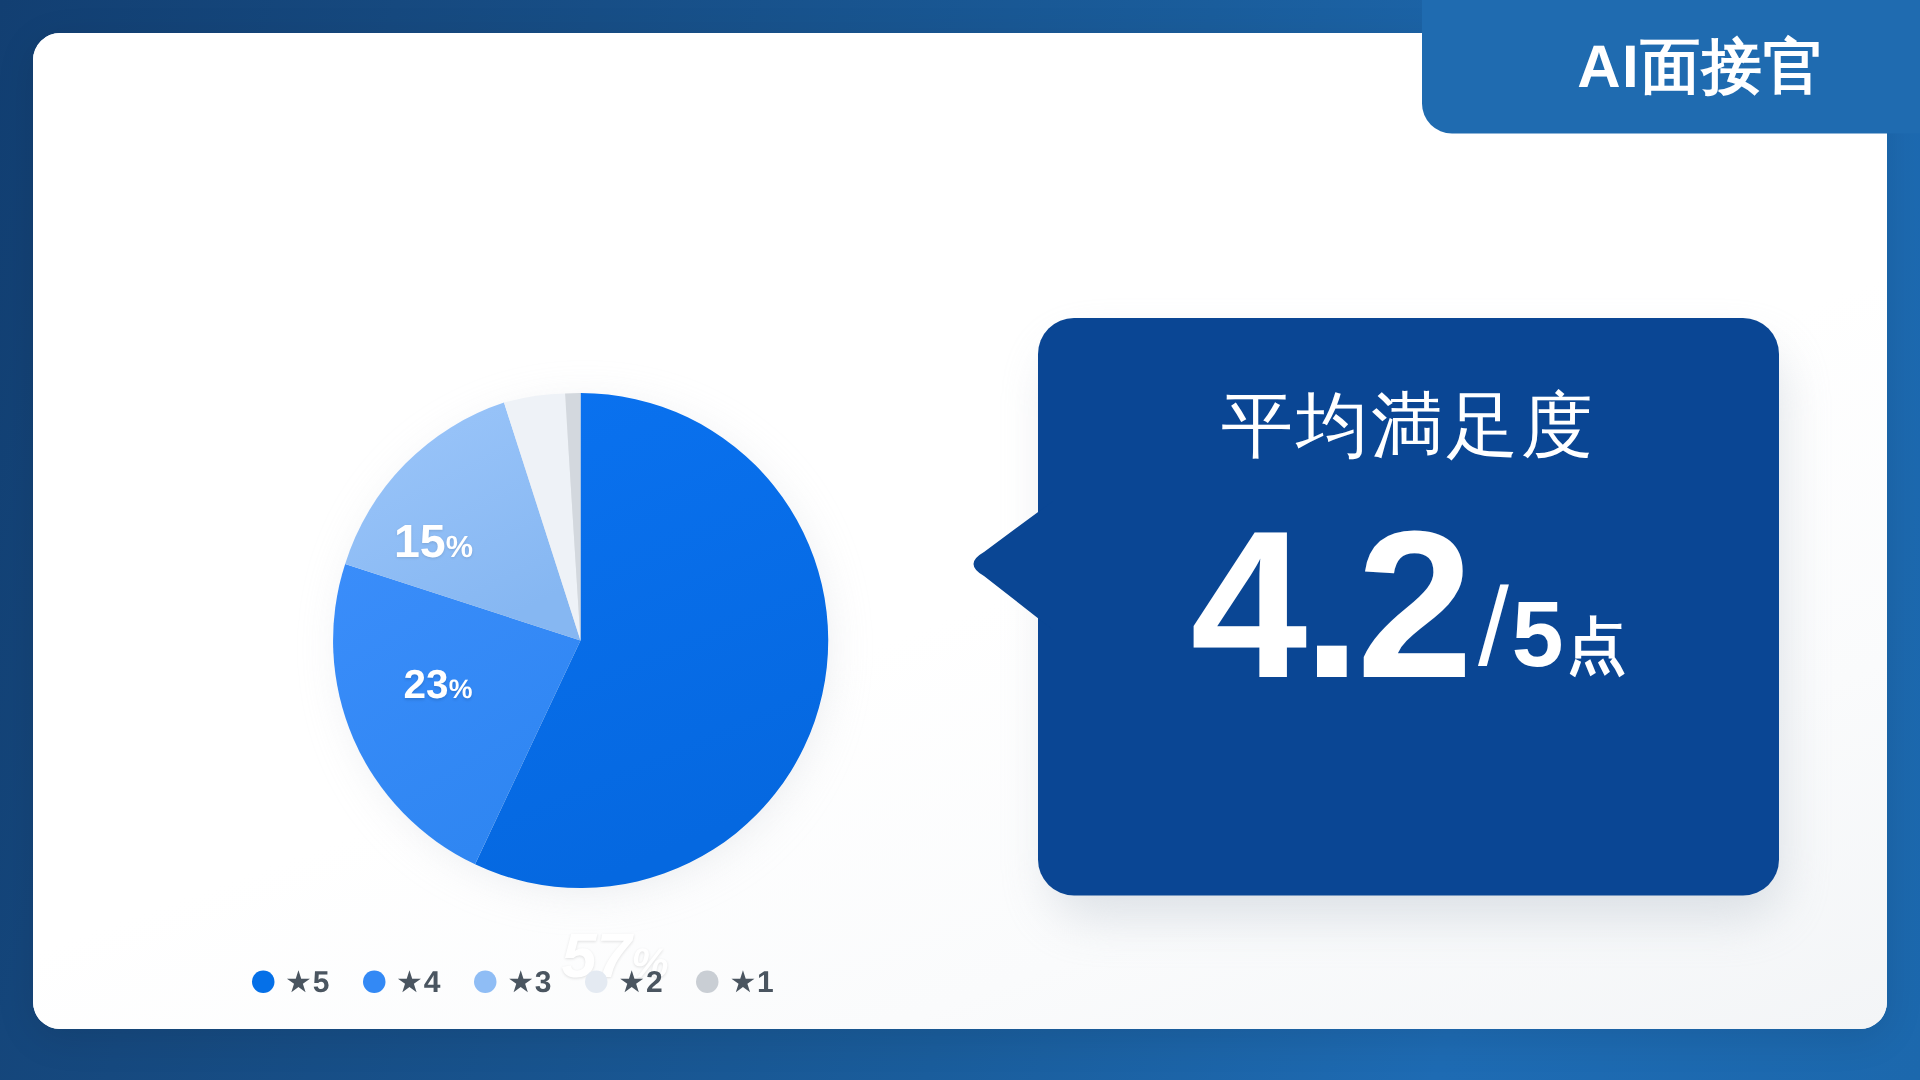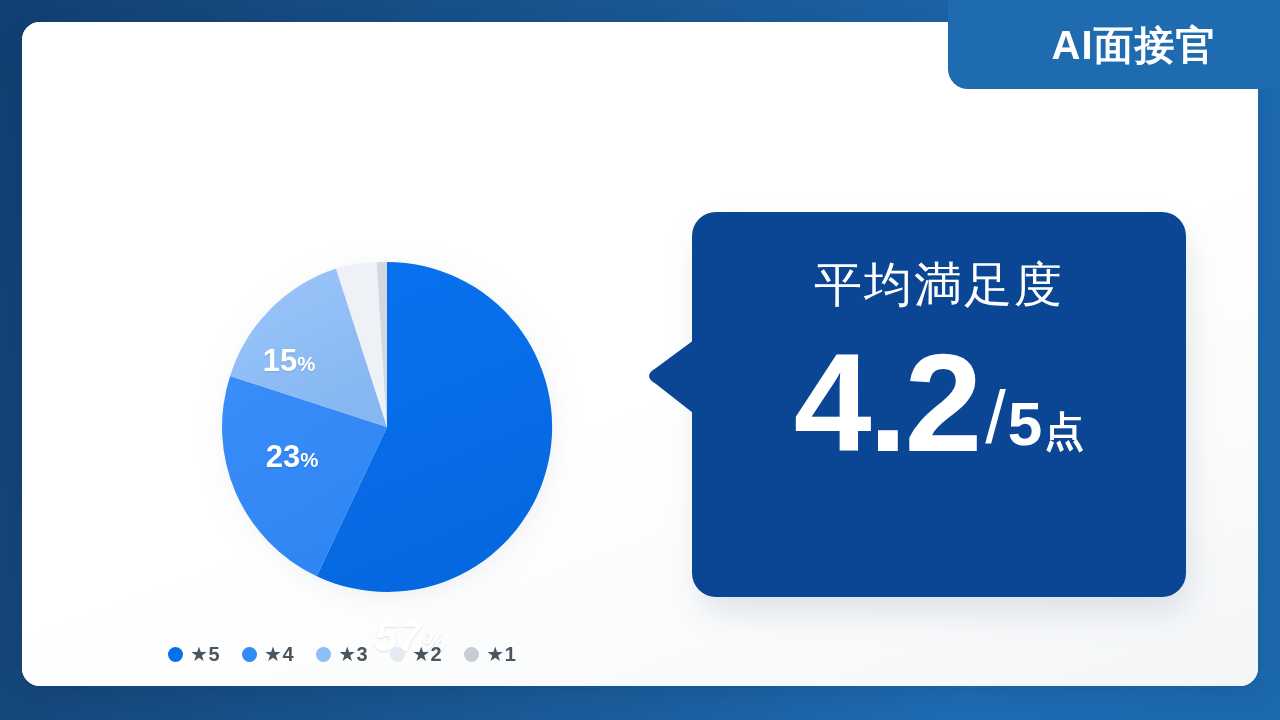--- a/index.html
+++ b/index.html
@@ -75,21 +75,21 @@
 
   .slice-label{
     position:absolute;
     color:#ffffff;
     font-weight:bold;
     white-space:nowrap;
     text-shadow:0 1px 2px rgba(0,0,0,.12);
   }
   .slice-label .pct{ font-size:.66em; font-weight:bold; }
   .lab-57{ left:203px; top:400px; font-size:42px; transform:translate(-50%,-50%);font-style:italic; }
-  .lab-23{ left:85px;  top:220px; font-size:31px; transform:translate(-50%,-50%); }
+  .lab-23{ left:85px;  top:220px; font-size:27px; transform:translate(-50%,-50%); }
   .lab-15{ left:82px;  top:124px; font-size:31px; transform:translate(-50%,-50%); }
 
   
   .legend{
     position:absolute;
     left:146px; top:620px;
     display:flex; align-items:center; gap:22px;
     z-index:4;
   }
   .legend-item{ display:flex; align-items:center; gap:7px; }

